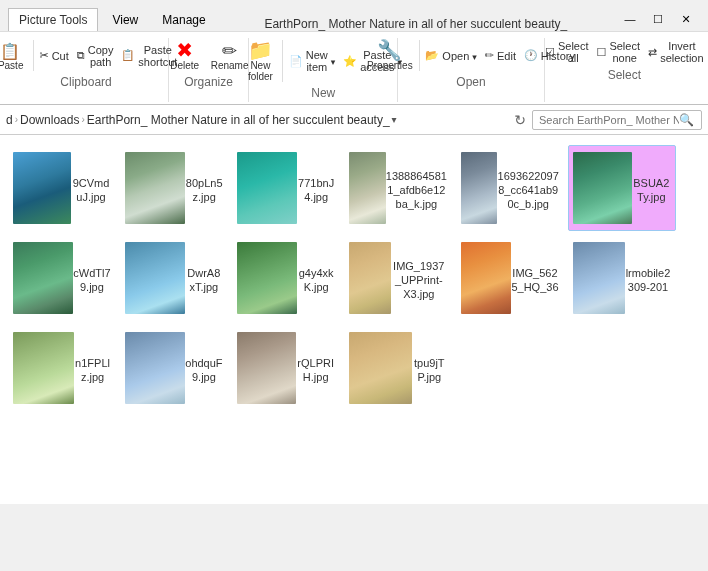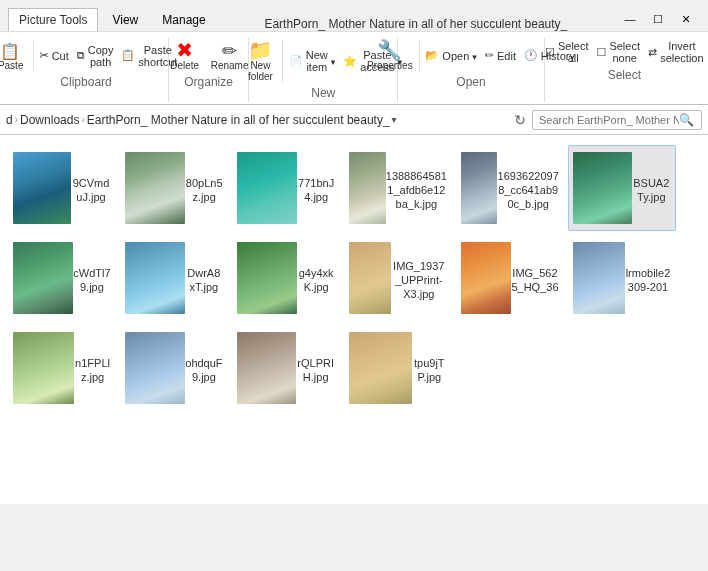--- a/index.html
+++ b/index.html
@@ -81,21 +81,21 @@
     .file-area {
       background: #fff; height: calc(571px - 32px - 140px - 30px);
       overflow-y: auto; padding: 10px 8px; display: flex; flex-wrap: wrap;
       align-content: flex-start; gap: 4px;
     }
     .file-item {
       display: flex; flex-direction: row; align-items: center;
       width: 108px; padding: 6px 4px; cursor: pointer; border-radius: 2px;
       border: 1px solid transparent;
     }
-    .file-item.selected { background: #e5e5e5; border: 1px solid #99c9f2; }
+    .file-item.selected { background: #f0abfc; border: 1px solid #99c9f2; }
     .thumb {
       width: 96px; height: 72px; display: block; border-radius: 1px;
       overflow: hidden; position: relative;
     }
     .file-name {
       font-size: 11px; color: #333; text-align: center; margin-top: 4px;
       word-break: break-word; max-width: 100px; line-height: 1.3;
     }
 
     

